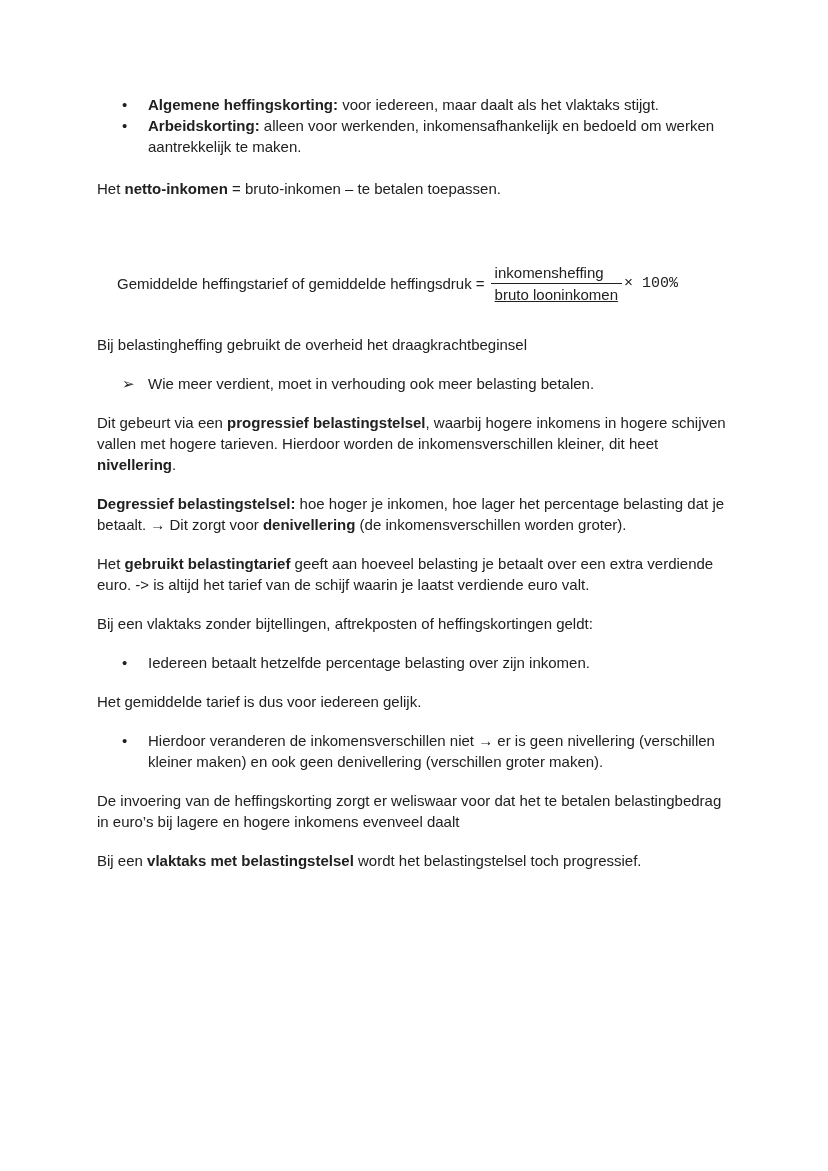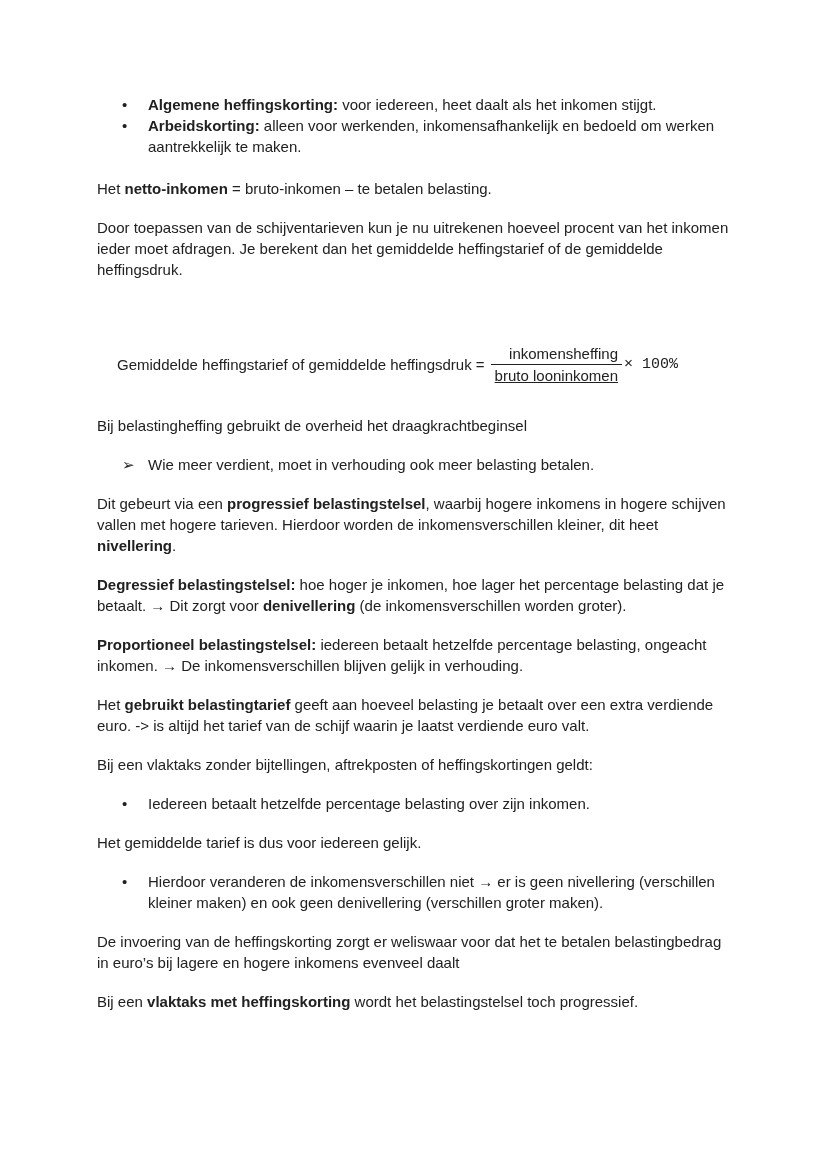--- a/index.html
+++ b/index.html
@@ -47,21 +47,21 @@
 
   .formula {
     display: flex;
     align-items: center;
     margin: 64px 0 30px 20px;
     white-space: nowrap;
   }
   .formula-label { margin-right: 6px; }
   .fraction {
     display: inline-block;
-    text-align: right;
+    text-align: left;
     line-height: 19px;
     vertical-align: middle;
   }
   .fraction .numerator {
     display: block;
     padding: 0 4px 1px 4px;
     border-bottom: 1.2px solid #212121;
   }
   .fraction .denominator {
     display: block;
@@ -72,32 +72,31 @@
 </style>
 </head>
 <body>
 
 <div class="page">
   <div class="content">
 
     <div class="bullet-list">
       <div class="bullet-item">
         <span class="marker">•</span>
-        <span class="bullet-text"><strong class="b">Algemene heffingskorting:</strong><span> voor iedereen, heet daalt als het inkomen stijgt.</span></span>
+        <span class="bullet-text"><strong class="b">Algemene heffingskorting:</strong><span> voor iedereen, maar daalt als het vlaktaks stijgt.</span></span>
       </div>
       <div class="bullet-item">
         <span class="marker">•</span>
         <span class="bullet-text"><strong class="b">Arbeidskorting:</strong><span> alleen voor werkenden, inkomensafhankelijk en bedoeld om werken aantrekkelijk te maken.</span></span>
       </div>
     </div>
 
 
-    <p class="para"><span>Het </span><strong class="b">netto-inkomen</strong><span> = bruto-inkomen – te betalen belasting.</span></p>
+    <p class="para"><span>Het </span><strong class="b">netto-inkomen</strong><span> = bruto-inkomen – te betalen toepassen.</span></p>
 
-    <p class="para">Door toepassen van de schijventarieven kun je nu uitrekenen hoeveel procent van het inkomen ieder moet afdragen. Je berekent dan het gemiddelde heffingstarief of de gemiddelde heffingsdruk.</p>
 
     <div class="formula">
       <span class="formula-label">Gemiddelde heffingstarief of gemiddelde heffingsdruk =</span>
       <span class="fraction">
         <span class="numerator">inkomensheffing</span>
         <span class="denominator">bruto looninkomen</span>
       </span>
       <span class="formula-suffix">× 100%</span>
     </div>
 
@@ -105,36 +104,35 @@
 
     <div class="bullet-item bullet-standalone">
       <span class="marker">➢</span>
       <span class="bullet-text">Wie meer verdient, moet in verhouding ook meer belasting betalen.</span>
     </div>
 
     <p class="para"><span>Dit gebeurt via een </span><strong class="b">progressief belastingstelsel</strong><span>, waarbij hogere inkomens in hogere schijven vallen met hogere tarieven. Hierdoor worden de inkomensverschillen kleiner, dit heet </span><strong class="b">nivellering</strong><span>.</span></p>
 
     <p class="para"><strong class="b">Degressief belastingstelsel:</strong><span> hoe hoger je inkomen, hoe lager het percentage belasting dat je betaalt. → Dit zorgt voor </span><strong class="b">denivellering</strong><span> (de inkomensverschillen worden groter).</span></p>
 
-    <p class="para"><strong class="b">Proportioneel belastingstelsel:</strong><span> iedereen betaalt hetzelfde percentage belasting, ongeacht inkomen. → De inkomensverschillen blijven gelijk in verhouding.</span></p>
 
     <p class="para"><span>Het </span><strong class="b">gebruikt belastingtarief</strong><span> geeft aan hoeveel belasting je betaalt over een extra verdiende euro. -&gt; is altijd het tarief van de schijf waarin je laatst verdiende euro valt.</span></p>
 
     <p class="para">Bij een vlaktaks zonder bijtellingen, aftrekposten of heffingskortingen geldt:</p>
 
     <div class="bullet-item bullet-standalone">
       <span class="marker">•</span>
       <span class="bullet-text">Iedereen betaalt hetzelfde percentage belasting over zijn inkomen.</span>
     </div>
 
     <p class="para">Het gemiddelde tarief is dus voor iedereen gelijk.</p>
 
     <div class="bullet-item bullet-standalone">
       <span class="marker">•</span>
       <span class="bullet-text">Hierdoor veranderen de inkomensverschillen niet → er is geen nivellering (verschillen kleiner maken) en ook geen denivellering (verschillen groter maken).</span>
     </div>
 
     <p class="para">De invoering van de heffingskorting zorgt er weliswaar voor dat het te betalen belastingbedrag in euro’s bij lagere en hogere inkomens evenveel daalt</p>
 
-    <p class="para"><span>Bij een </span><strong class="b">vlaktaks met heffingskorting</strong><span> wordt het belastingstelsel toch progressief.</span></p>
+    <p class="para"><span>Bij een </span><strong class="b">vlaktaks met belastingstelsel</strong><span> wordt het belastingstelsel toch progressief.</span></p>
 
   </div>
 </div>
 
 </body></html>

